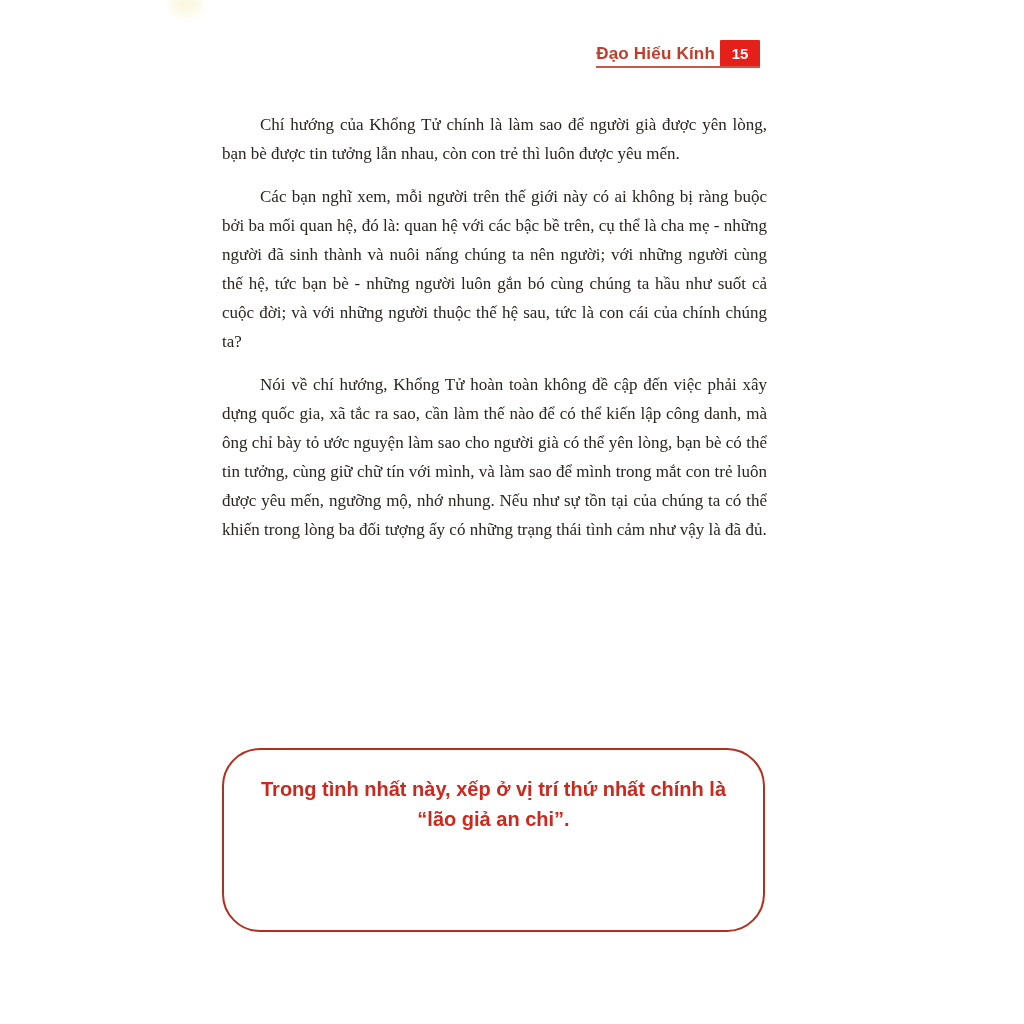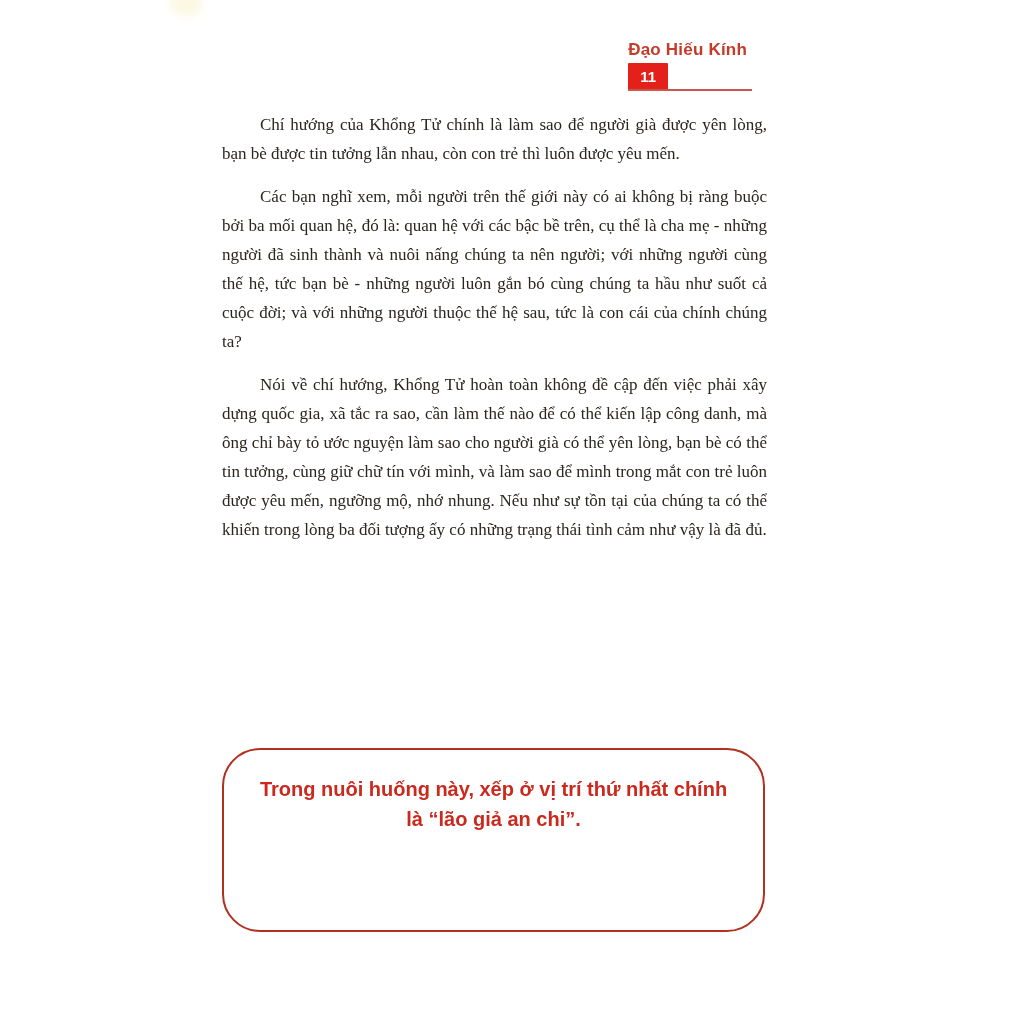--- a/index.html
+++ b/index.html
@@ -23,24 +23,23 @@
     width: 32px;
     height: 24px;
     background: #fbf8e2;
     border-radius: 50%;
     filter: blur(4px);
   }
   
   .running-header {
     position: absolute;
     top: 40px;
-    right: 272px;
+    right: 264px;
     display: flex;
-    align-items: flex-start;
-    flex-direction: column;
+    align-items: flex-end;
   }
   .header-title {
     font-family: "Liberation Sans", sans-serif;
     font-weight: 700;
     font-size: 17px;
     color: #c53a28;
     letter-spacing: 0.2px;
     margin-right: 5px;
     padding-bottom: 3px;
   }
@@ -104,27 +103,27 @@
 </style>
 </head>
 <body>
 
 <div class="page">
 
   <div class="scan-artifact"></div>
 
   <div class="running-header">
     <span class="header-title">Đạo Hiếu Kính</span>
-    <span class="page-badge">11</span>
+    <span class="page-badge">15</span>
     <div class="header-rule"></div>
   </div>
 
   <div class="body-text">
     <p>Chí hướng của Khổng Tử chính là làm sao để người già được yên lòng, bạn bè được tin tưởng lẫn nhau, còn con trẻ thì luôn được yêu mến.</p>
     <p>Các bạn nghĩ xem, mỗi người trên thế giới này có ai không bị ràng buộc bởi ba mối quan hệ, đó là: quan hệ với các bậc bề trên, cụ thể là cha mẹ - những người đã sinh thành và nuôi nấng chúng ta nên người; với những người cùng thế hệ, tức bạn bè - những người luôn gắn bó cùng chúng ta hầu như suốt cả cuộc đời; và với những người thuộc thế hệ sau, tức là con cái của chính chúng ta?</p>
     <p>Nói về chí hướng, Khổng Tử hoàn toàn không đề cập đến việc phải xây dựng quốc gia, xã tắc ra sao, cần làm thế nào để có thể kiến lập công danh, mà ông chỉ bày tỏ ước nguyện làm sao cho người già có thể yên lòng, bạn bè có thể tin tưởng, cùng giữ chữ tín với mình, và làm sao để mình trong mắt con trẻ luôn được yêu mến, ngưỡng mộ, nhớ nhung. Nếu như sự tồn tại của chúng ta có thể khiến trong lòng ba đối tượng ấy có những trạng thái tình cảm như vậy là đã đủ.</p>
   </div>
 
   <div class="callout-box">
-    <p>Trong nuôi huống này, xếp ở vị trí thứ nhất chính là “lão giả an chi”.</p>
+    <p>Trong tình nhất này, xếp ở vị trí thứ nhất chính là “lão giả an chi”.</p>
   </div>
 
 </div>
 
 </body></html>

